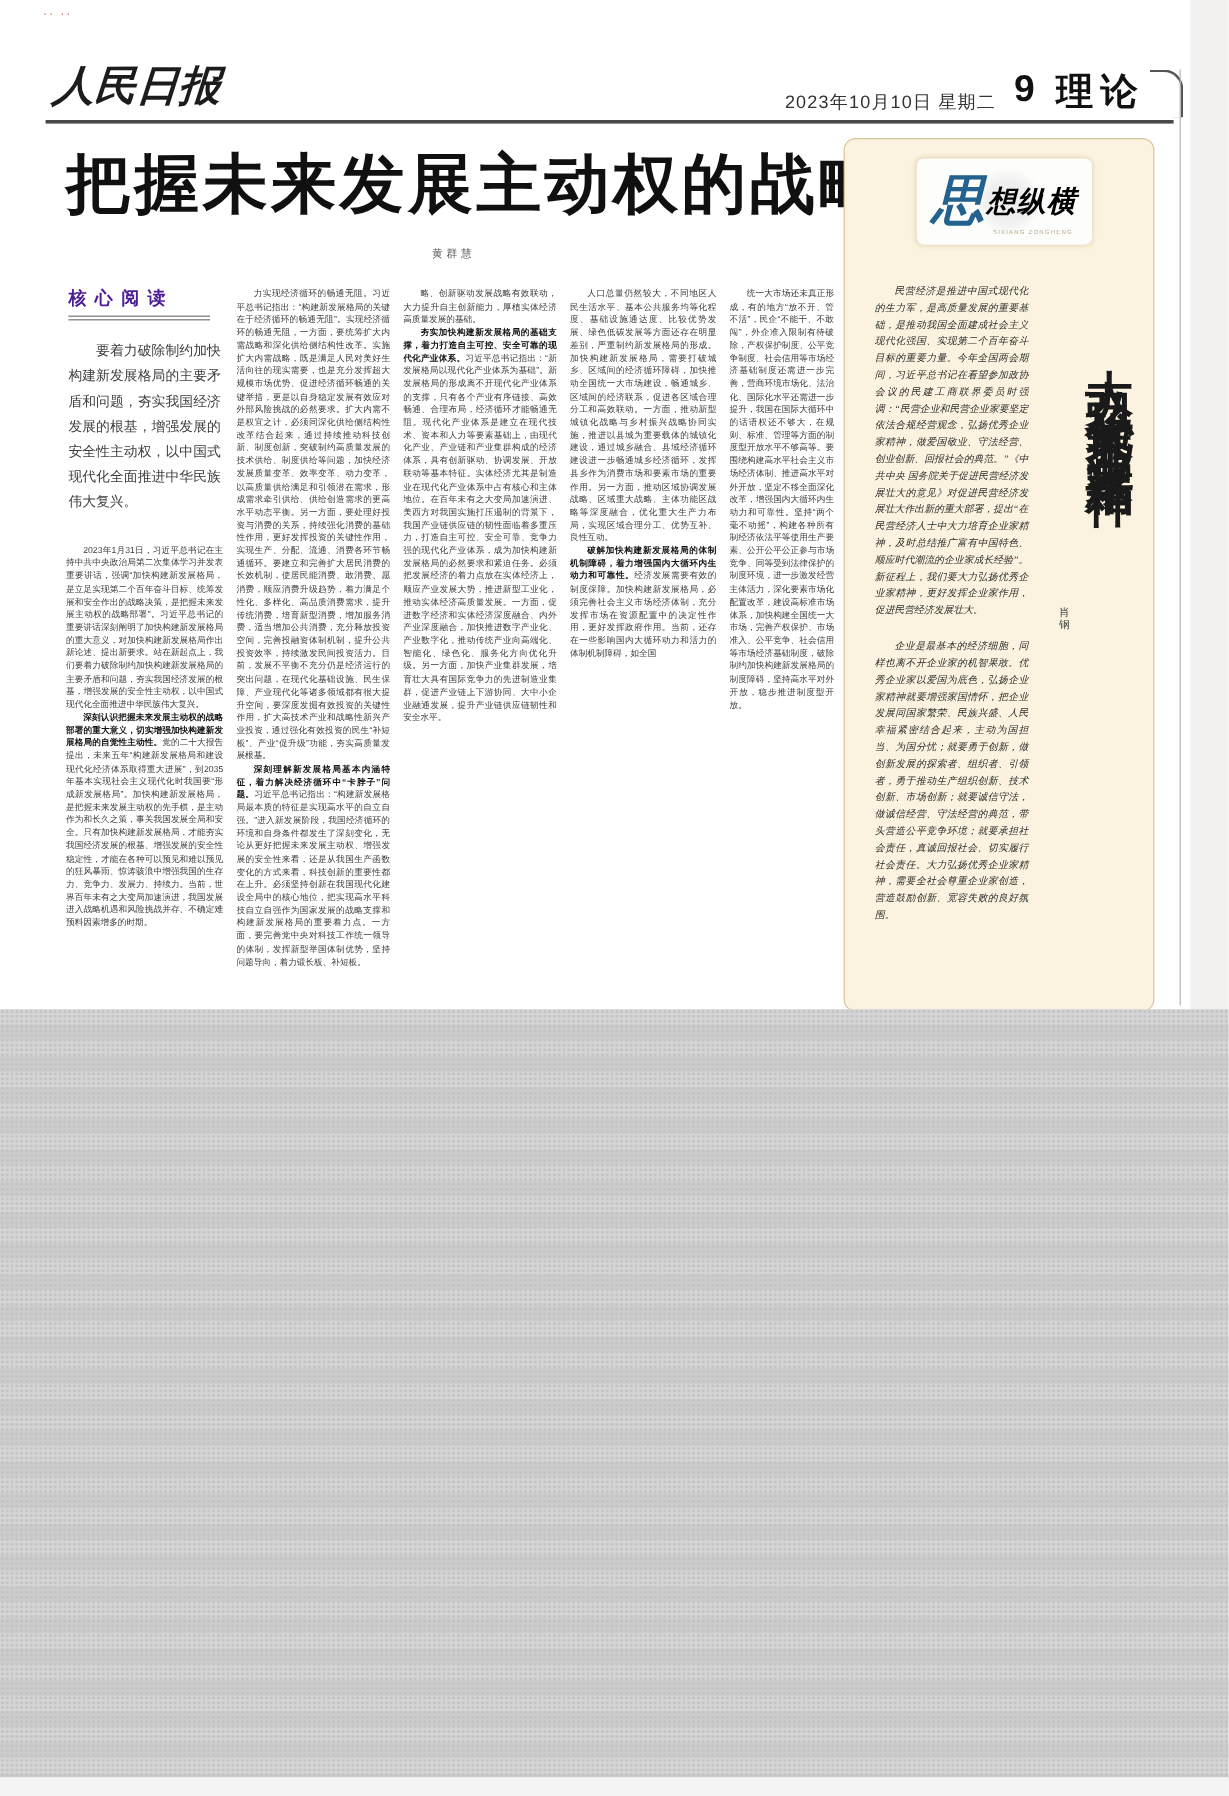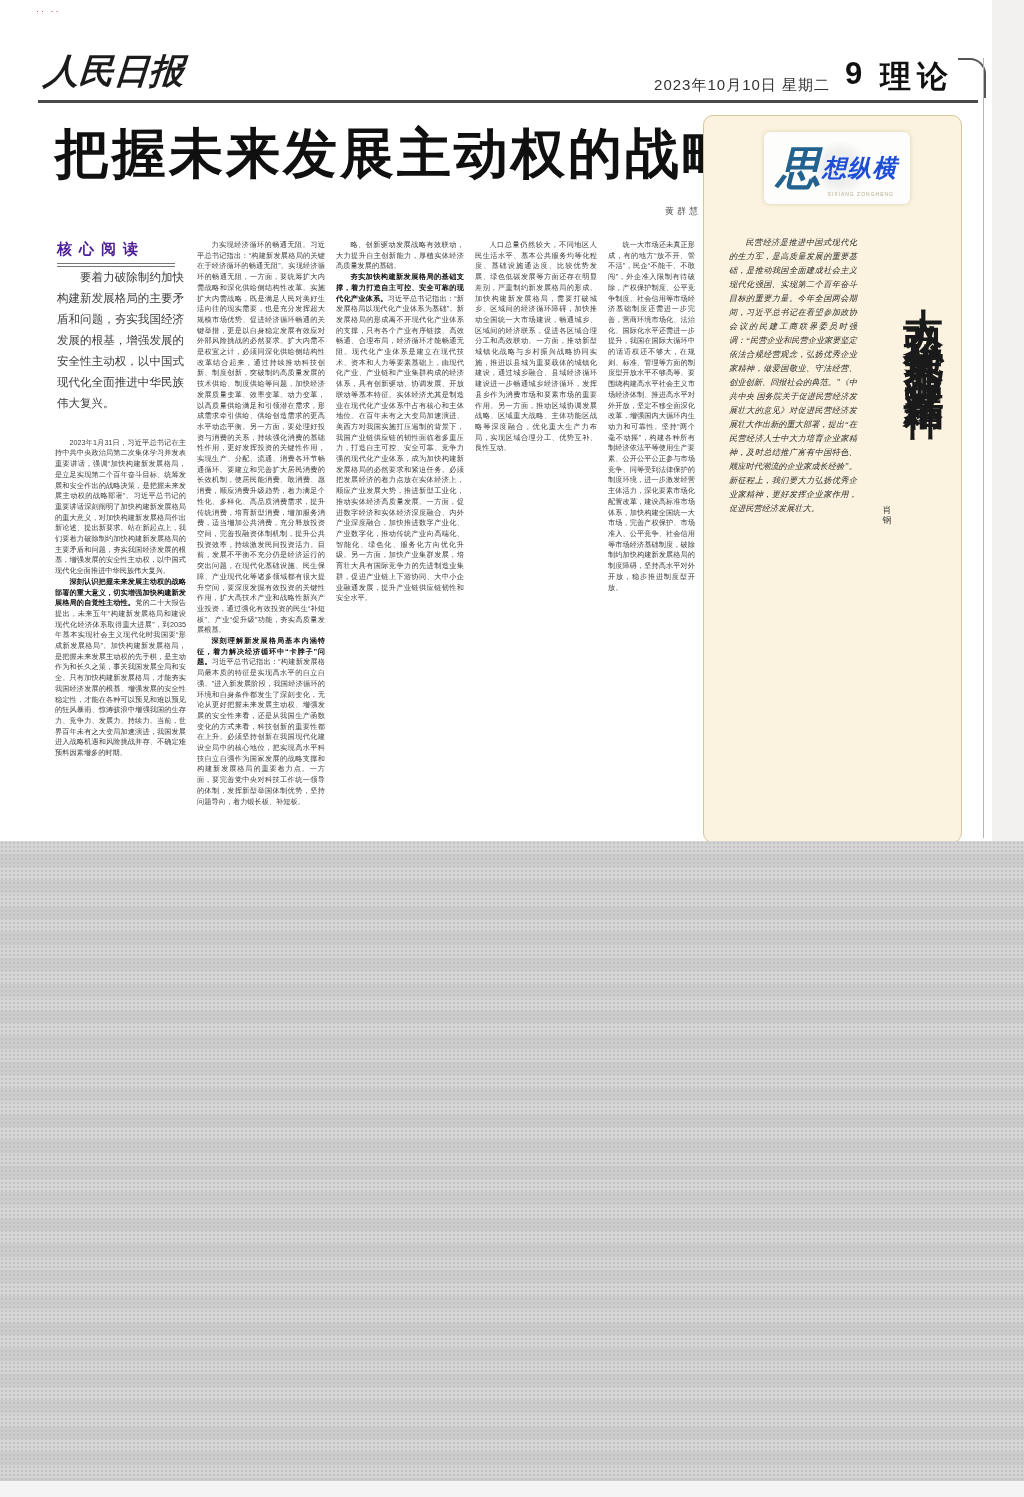--- a/index.html
+++ b/index.html
@@ -13,47 +13,47 @@
   #date-line{position:absolute;left:630px;top:76px;width:200px;text-align:right;font-size:15px;color:#333;letter-spacing:1px;}
   #page-no{position:absolute;left:845px;top:56px;font-size:31px;font-weight:900;color:#111;}
   #section-name{position:absolute;left:880px;top:56px;font-size:31px;font-weight:900;color:#111;letter-spacing:6px;}
   #corner-bracket{position:absolute;left:958px;top:58px;width:26px;height:38px;
                   border-top:2px solid #555;border-right:2px solid #555;border-top-right-radius:16px;}
   #right-frame{position:absolute;left:983px;top:58px;width:0;height:780px;border-left:1px solid #b5b5b5;}
   #right-edge{position:absolute;left:992px;top:0;width:32px;height:842px;background:#f2f1ef;}
   
   #main-article{position:absolute;left:55px;top:118px;width:646px;}
   #headline{font-size:54px;font-weight:900;color:#101010;letter-spacing:3px;text-align:center;white-space:nowrap;}
-  #byline{margin-top:14px;text-align:right;font-size:9px;color:#555;letter-spacing:3px;}
+  #byline{margin-top:14px;text-align:center;font-size:9px;color:#555;letter-spacing:3px;}
   #article-columns{display:flex;gap:11px;margin-top:22px;height:592px;overflow:hidden;}
   .col{overflow:hidden;font-size:7.2px;line-height:10.7px;color:#3b3b3b;text-align:justify;}
   .col:nth-child(1){width:131px;}
   .col:nth-child(2){width:128px;}
   .col:nth-child(3){width:128px;}
   .col:nth-child(4){width:122px;}
   .col:nth-child(5){width:87px;}
   .col p{margin:0;text-indent:2em;}
   .col p b{color:#131313;}
   
   #core-box{margin:4px 2px 24px 2px;}
   #core-title{font-size:15px;font-weight:900;color:#4c1d95;letter-spacing:7px;}
   #core-rule{margin-top:8px;border-top:1px solid #777;border-bottom:1px solid #777;height:2px;width:118px;}
-  #core-text{font-size:11.5px;line-height:21px;color:#3d3d3d;text-indent:2em;
+  #core-text{margin-top:16px;font-size:11.5px;line-height:21px;color:#3d3d3d;text-indent:2em;
              text-align:justify;font-weight:500;}
   
   #sidebar-box{position:absolute;left:703px;top:115px;width:259px;height:728px;background:#fbf3df;
                border:1px solid #d6c49a;border-radius:10px;box-sizing:border-box;}
   #sx-badge{position:absolute;left:60px;top:16px;width:146px;height:72px;background:#fdfdfb;border-radius:6px;
             box-shadow:0 0 4px rgba(160,140,90,.35);display:flex;align-items:center;justify-content:center;}
   #sx-badge .seal{position:absolute;left:48px;top:8px;width:56px;height:56px;border-radius:50%;
             background:radial-gradient(circle,#eee 40%,rgba(238,238,238,0) 72%);}
   #sx-char1{position:relative;font-family:"DejaVu Serif",serif;font-style:italic;font-weight:900;
             font-size:44px;color:#23618e;line-height:1;}
   #sx-rest{position:relative;font-family:Liberation Sans, sans-serif;font-style:italic;font-weight:900;
-           font-size:24px;color:#1d4ed8;margin-left:2px;letter-spacing:1px;}
+           font-size:24px;color:#000000;margin-left:2px;letter-spacing:1px;}
   #sx-sub{position:absolute;right:16px;bottom:7px;font-size:5px;color:#b7aa8f;letter-spacing:1px;}
   #sidebar-paragraphs{position:absolute;left:9px;top:104px;width:160px;height:614px;overflow:hidden;
            font-family:"Liberation Serif","DejaVu Serif",serif;font-style:italic;
            font-size:8.2px;line-height:14px;color:#2c2c2c;text-align:justify;}
   #sidebar-paragraphs p{margin:16px;text-indent:2em;}
   #sidebar-author{position:absolute;left:176px;top:382px;writing-mode:vertical-rl;
            font-size:9px;color:#444;letter-spacing:10px;font-family:"Liberation Serif",serif;}
   #sidebar-title{position:absolute;left:194px;top:160px;height:560px;writing-mode:vertical-rl;
            font-size:40px;font-weight:900;color:#1a1a1a;letter-spacing:9px;line-height:52px;}
   
@@ -94,36 +94,38 @@
         <div class="col">
           <p>力实现经济循环的畅通无阻。习近平总书记指出：“构建新发展格局的关键在于经济循环的畅通无阻”。实现经济循环的畅通无阻，一方面，要统筹扩大内需战略和深化供给侧结构性改革。实施扩大内需战略，既是满足人民对美好生活向往的现实需要，也是充分发挥超大规模市场优势、促进经济循环畅通的关键举措，更是以自身稳定发展有效应对外部风险挑战的必然要求。扩大内需不是权宜之计，必须同深化供给侧结构性改革结合起来，通过持续推动科技创新、制度创新，突破制约高质量发展的技术供给、制度供给等问题，加快经济发展质量变革、效率变革、动力变革，以高质量供给满足和引领潜在需求，形成需求牵引供给、供给创造需求的更高水平动态平衡。另一方面，要处理好投资与消费的关系，持续强化消费的基础性作用，更好发挥投资的关键性作用，实现生产、分配、流通、消费各环节畅通循环。要建立和完善扩大居民消费的长效机制，使居民能消费、敢消费、愿消费，顺应消费升级趋势，着力满足个性化、多样化、高品质消费需求，提升传统消费，培育新型消费，增加服务消费，适当增加公共消费，充分释放投资空间，完善投融资体制机制，提升公共投资效率，持续激发民间投资活力。目前，发展不平衡不充分仍是经济运行的突出问题，在现代化基础设施、民生保障、产业现代化等诸多领域都有很大提升空间，要深度发掘有效投资的关键性作用，扩大高技术产业和战略性新兴产业投资，通过强化有效投资的民生“补短板”、产业“促升级”功能，夯实高质量发展根基。</p>
           <p><b>深刻理解新发展格局基本内涵特征，着力解决经济循环中“卡脖子”问题。</b>习近平总书记指出：“构建新发展格局最本质的特征是实现高水平的自立自强。”进入新发展阶段，我国经济循环的环境和自身条件都发生了深刻变化，无论从更好把握未来发展主动权、增强发展的安全性来看，还是从我国生产函数变化的方式来看，科技创新的重要性都在上升。必须坚持创新在我国现代化建设全局中的核心地位，把实现高水平科技自立自强作为国家发展的战略支撑和构建新发展格局的重要着力点。一方面，要完善党中央对科技工作统一领导的体制，发挥新型举国体制优势，坚持问题导向，着力锻长板、补短板。</p>
         </div>
         <div class="col">
           <p>略、创新驱动发展战略有效联动，大力提升自主创新能力，厚植实体经济高质量发展的基础。</p>
           <p><b>夯实加快构建新发展格局的基础支撑，着力打造自主可控、安全可靠的现代化产业体系。</b>习近平总书记指出：“新发展格局以现代化产业体系为基础”。新发展格局的形成离不开现代化产业体系的支撑，只有各个产业有序链接、高效畅通、合理布局，经济循环才能畅通无阻。现代化产业体系是建立在现代技术、资本和人力等要素基础上，由现代化产业、产业链和产业集群构成的经济体系，具有创新驱动、协调发展、开放联动等基本特征。实体经济尤其是制造业在现代化产业体系中占有核心和主体地位。在百年未有之大变局加速演进、美西方对我国实施打压遏制的背景下，我国产业链供应链的韧性面临着多重压力，打造自主可控、安全可靠、竞争力强的现代化产业体系，成为加快构建新发展格局的必然要求和紧迫任务。必须把发展经济的着力点放在实体经济上，顺应产业发展大势，推进新型工业化，推动实体经济高质量发展。一方面，促进数字经济和实体经济深度融合、内外产业深度融合，加快推进数字产业化、产业数字化，推动传统产业向高端化、智能化、绿色化、服务化方向优化升级。另一方面，加快产业集群发展，培育壮大具有国际竞争力的先进制造业集群，促进产业链上下游协同、大中小企业融通发展，提升产业链供应链韧性和安全水平。</p>
         </div>
         <div class="col">
           <p>人口总量仍然较大，不同地区人民生活水平、基本公共服务均等化程度、基础设施通达度、比较优势发展、绿色低碳发展等方面还存在明显差别，严重制约新发展格局的形成。加快构建新发展格局，需要打破城乡、区域间的经济循环障碍，加快推动全国统一大市场建设，畅通城乡、区域间的经济联系，促进各区域合理分工和高效联动。一方面，推动新型城镇化战略与乡村振兴战略协同实施，推进以县城为重要载体的城镇化建设，通过城乡融合、县域经济循环建设进一步畅通城乡经济循环，发挥县乡作为消费市场和要素市场的重要作用。另一方面，推动区域协调发展战略、区域重大战略、主体功能区战略等深度融合，优化重大生产力布局，实现区域合理分工、优势互补、良性互动。</p>
+          <p><b>破解加快构建新发展格局的体制机制障碍，着力增强国内大循环内生动力和可靠性。</b>经济发展需要有效的制度保障。加快构建新发展格局，必须完善社会主义市场经济体制，充分发挥市场在资源配置中的决定性作用，更好发挥政府作用。当前，还存在一些影响国内大循环动力和活力的体制机制障碍，如全国</p>
         </div>
         <div class="col">
           <p>统一大市场还未真正形成，有的地方“放不开、管不活”，民企“不能干、不敢闯”，外企准入限制有待破除，产权保护制度、公平竞争制度、社会信用等市场经济基础制度还需进一步完善，营商环境市场化、法治化、国际化水平还需进一步提升，我国在国际大循环中的话语权还不够大，在规则、标准、管理等方面的制度型开放水平不够高等。要围绕构建高水平社会主义市场经济体制、推进高水平对外开放，坚定不移全面深化改革，增强国内大循环内生动力和可靠性。坚持“两个毫不动摇”，构建各种所有制经济依法平等使用生产要素、公开公平公正参与市场竞争、同等受到法律保护的制度环境，进一步激发经营主体活力，深化要素市场化配置改革，建设高标准市场体系，加快构建全国统一大市场，完善产权保护、市场准入、公平竞争、社会信用等市场经济基础制度，破除制约加快构建新发展格局的制度障碍，坚持高水平对外开放，稳步推进制度型开放。</p>
         </div>
       </div>
   </div>
 
   <div id="sidebar-box">
     <div id="sx-badge">
       <div class="seal"></div>
       <span id="sx-char1">思</span>
       <span id="sx-rest">想纵横</span>
       <span id="sx-sub">SIXIANG ZONGHENG</span>
     </div>
     <div id="sidebar-paragraphs">
         <p>民营经济是推进中国式现代化的生力军，是高质量发展的重要基础，是推动我国全面建成社会主义现代化强国、实现第二个百年奋斗目标的重要力量。今年全国两会期间，习近平总书记在看望参加政协会议的民建工商联界委员时强调：“民营企业和民营企业家要坚定依法合规经营观念，弘扬优秀企业家精神，做爱国敬业、守法经营、创业创新、回报社会的典范。”《中共中央 国务院关于促进民营经济发展壮大的意见》对促进民营经济发展壮大作出新的重大部署，提出“在民营经济人士中大力培育企业家精神，及时总结推广富有中国特色、顺应时代潮流的企业家成长经验”。新征程上，我们要大力弘扬优秀企业家精神，更好发挥企业家作用，促进民营经济发展壮大。</p>
+        <p>企业是最基本的经济细胞，同样也离不开企业家的机智果敢。优秀企业家以爱国为底色，弘扬企业家精神就要增强家国情怀，把企业发展同国家繁荣、民族兴盛、人民幸福紧密结合起来，主动为国担当、为国分忧；就要勇于创新，做创新发展的探索者、组织者、引领者，勇于推动生产组织创新、技术创新、市场创新；就要诚信守法，做诚信经营、守法经营的典范，带头营造公平竞争环境；就要承担社会责任，真诚回报社会、切实履行社会责任。大力弘扬优秀企业家精神，需要全社会尊重企业家创造，营造鼓励创新、宽容失败的良好氛围。</p>
       </div>
     <div id="sidebar-author">肖钢</div>
     <div id="sidebar-title">大力弘扬优秀企业家精神</div>
   </div>
 
   <div id="blur-region"></div>
   <div id="blur-fade"></div>
 
 </div>
 

